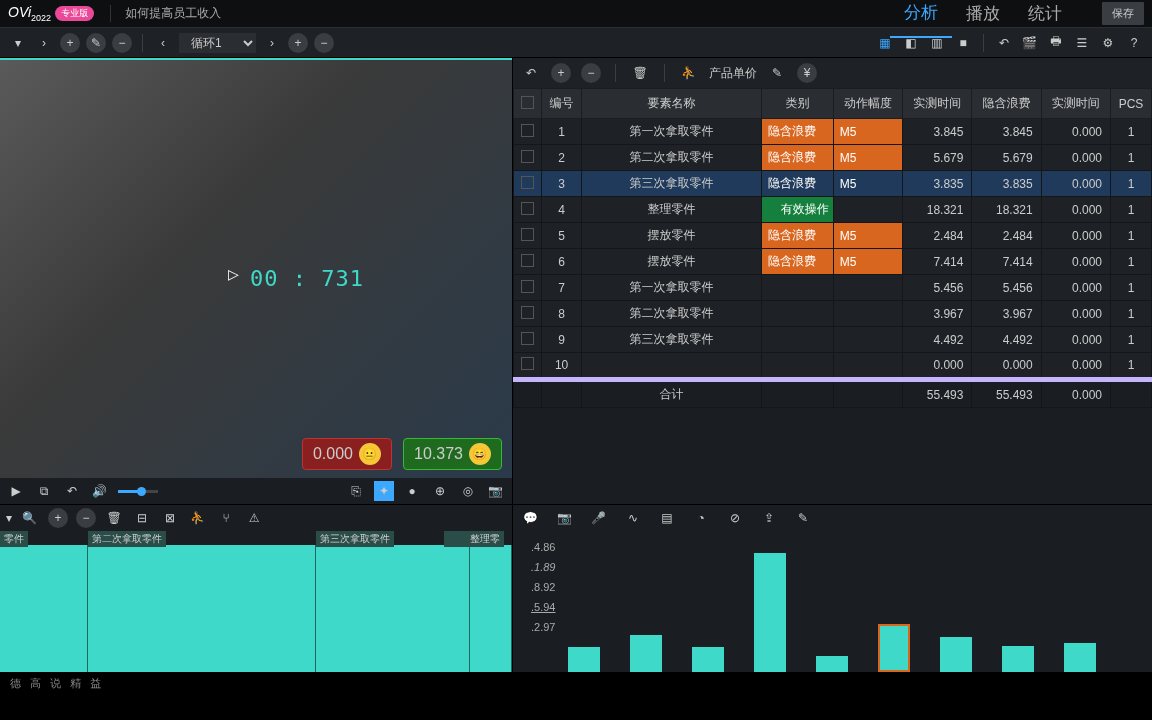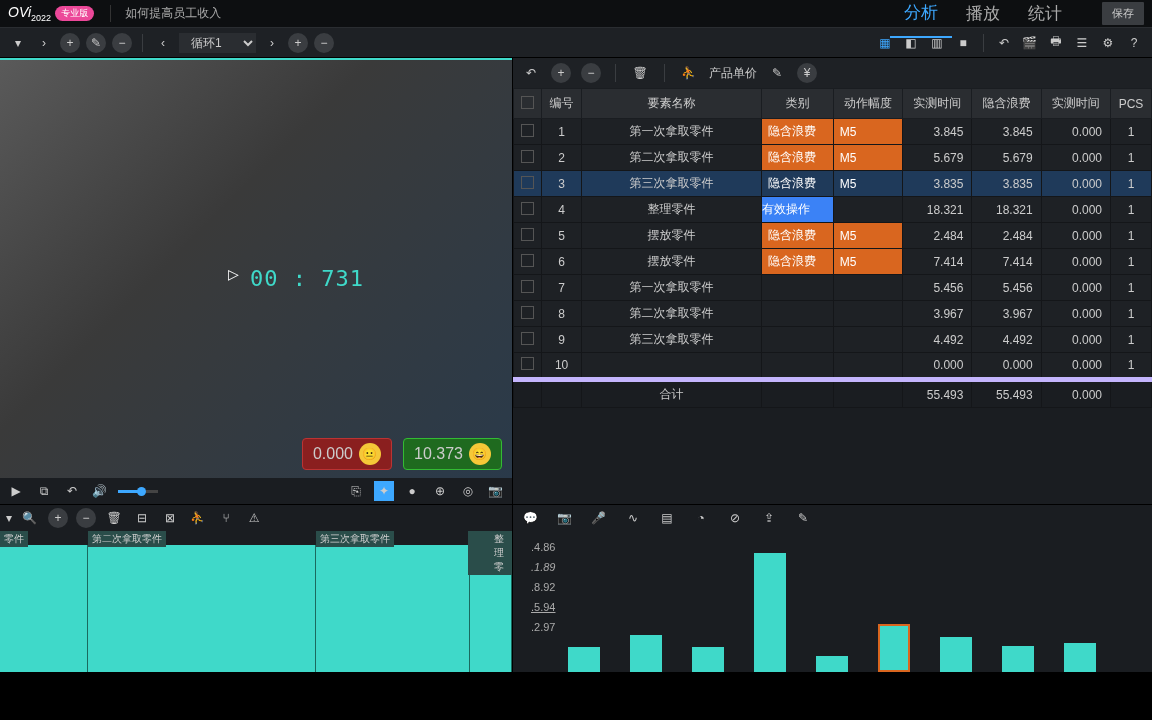--- a/index.html
+++ b/index.html
@@ -34,21 +34,21 @@
 .vctrl{height:26px;background:#1a1d21;display:flex;align-items:center;padding:0 6px;gap:8px}
 .vctrl .r{margin-left:auto;display:flex;gap:8px}
 .right{flex:1;display:flex;flex-direction:column;border-left:1px solid #000}
 .rtool{height:30px;display:flex;align-items:center;padding:0 8px;gap:10px;background:#1e2125}
 .tblwrap{flex:1;overflow:auto}
 table{width:100%;border-collapse:collapse}
 th{background:#2a2d31;color:#ccc;font-weight:normal;font-size:12px;padding:6px 4px;border:1px solid #1a1d21;text-align:center}
 td{background:#1e2125;color:#ccc;font-size:12px;padding:4px;border:1px solid #141619;text-align:center;height:22px}
 tr.sel td{background:#1f3a5a}
 td.orange{background:#d9661f;color:#fff;text-align:left;padding-left:6px}
-td.green{background:#3b82f6;color:#fff;text-align:left;padding-left:0}
+td.green{background:#15803d;color:#fff;text-align:right;padding-left:0}
 td.m5{background:#d9661f;color:#fff;text-align:left;padding-left:6px}
 td.num{text-align:right;padding-right:8px}
 .sumrow td{background:#1a1d21;border-top:5px solid #c4b5fd}
 .cb{width:13px;height:13px;border:1px solid #555;display:inline-block}
 .bottom{display:flex;height:198px;border-top:1px solid #000}
 .bl{width:512px;display:flex;flex-direction:column}
 .bltool{height:26px;display:flex;align-items:center;padding:0 6px;gap:8px;background:#1a1d21}
 .timeline{flex:1;background:#1a1d21;position:relative;overflow:hidden}
 .seg{position:absolute;top:14px;bottom:18px;background:#3fd9c9;border-right:1px solid #1a6a5f}
 .seglbl{position:absolute;top:0;font-size:10px;color:#ccc;background:#2a4d4a;padding:1px 4px}
@@ -313,21 +313,21 @@
     </div>
     <div class="timeline" id="timeline">
       <div class="playhead"></div>
     <div class="seg" style="left: 0px; width: 88px;"></div>
         <div class="seglbl" style="left: 0px;">零件</div>
         <div class="seg" style="left: 88px; width: 228px;"></div>
         <div class="seglbl" style="left: 88px;">第二次拿取零件</div>
         <div class="seg" style="left: 316px; width: 154px;"></div>
         <div class="seglbl" style="left: 316px;">第三次拿取零件</div>
         <div class="seg" style="left: 470px; width: 42px;"></div>
-        <div class="seglbl" style="left: 468px; padding-left: 26px;">整理零</div>
+        <div class="seglbl" style="left: 444px; padding-left: 26px;">整理零</div>
         <div class="tick" style="left: 0px;">1</div>
         <div class="tick" style="left: 34px;">2</div>
         <div class="tick" style="left: 68px;">3</div>
         <div class="tick" style="left: 102px;">4</div>
         <div class="tick" style="left: 136px;">5</div>
         <div class="tick" style="left: 170px;">6</div>
         <div class="tick" style="left: 204px;">7</div>
         <div class="tick" style="left: 238px;">8</div>
         <div class="tick" style="left: 272px;">9</div>
         <div class="tick" style="left: 306px;">10</div>
@@ -372,13 +372,14 @@
         <div class="xlbl" style="left: 427px;">第一次拿取零件</div>
         <div class="bar" style="left: 489px; height: 25.7319px;"></div>
         <div class="xlbl" style="left: 489px;">第二次拿取零件</div>
         <div class="bar" style="left: 551px; height: 29.1373px;"></div>
         <div class="xlbl" style="left: 551px;">第三次拿取零件</div>
       </div>
   </div>
 </div>
 
 <div class="footer">
+  <div class="sub">德 高 说 精 益</div>
 </div>
 
 </body></html>

